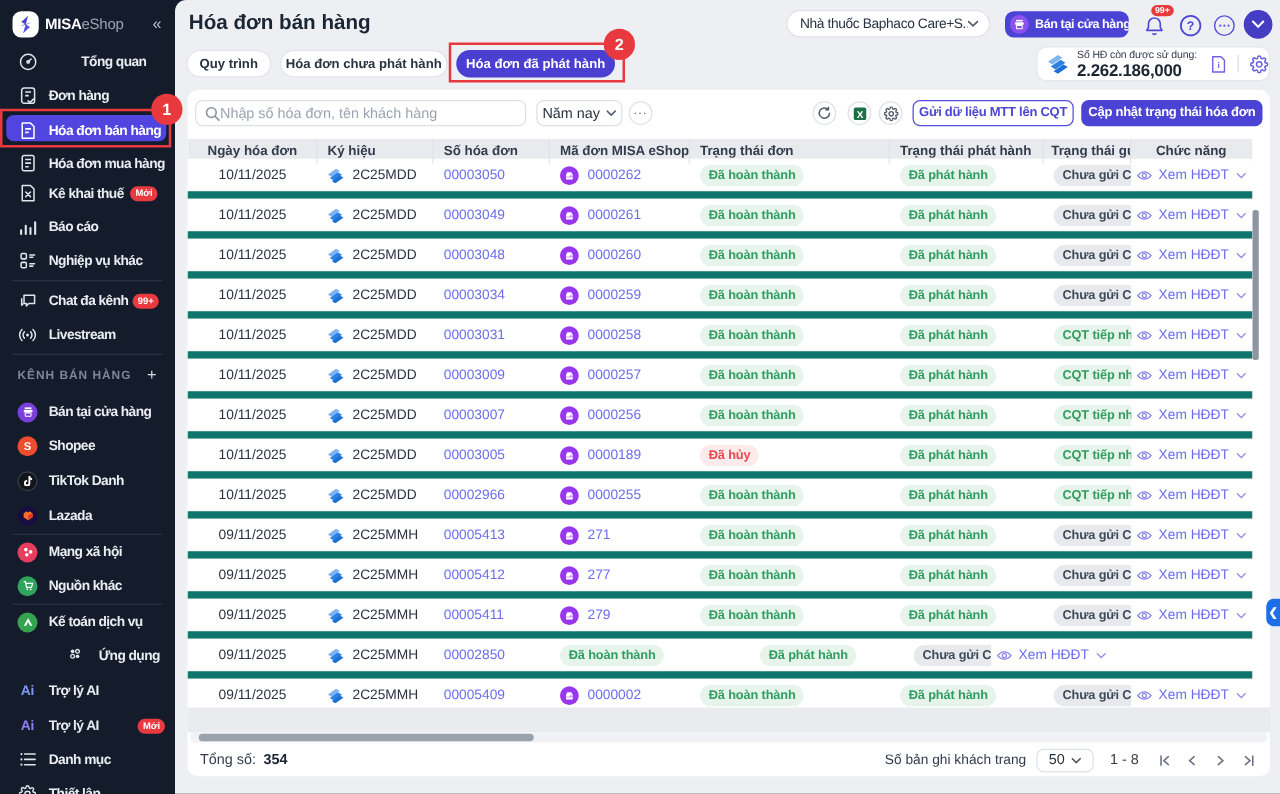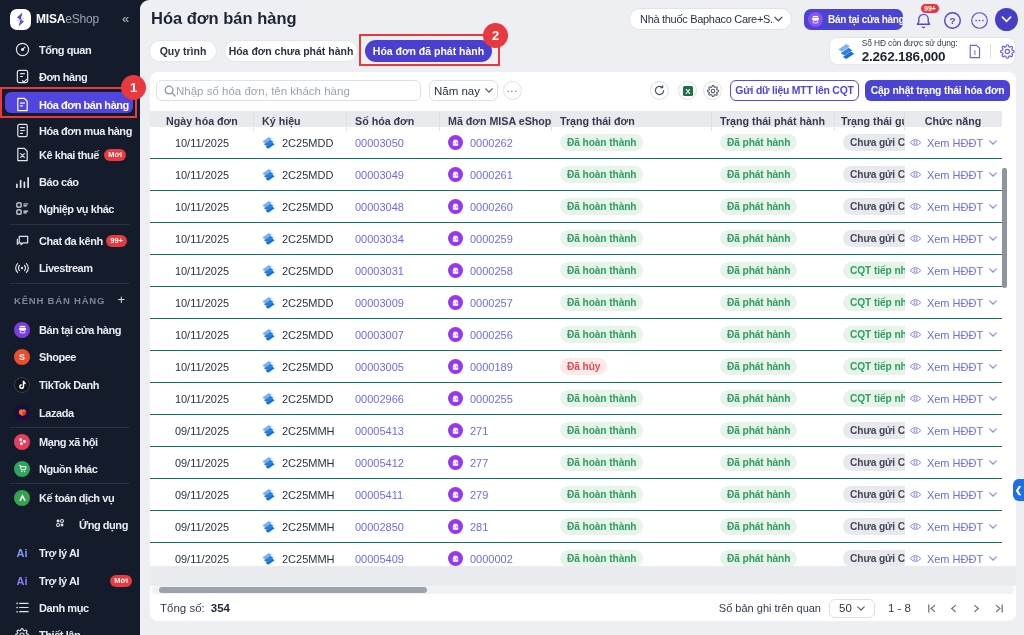--- a/index.html
+++ b/index.html
@@ -37,21 +37,21 @@
 .search .ph { color:#9aa3b0; font-size:11.5px; margin-left:0; }
 .selbox { position:absolute; top:8px; height:21px; border:1px solid #dde1e7; border-radius:6px; background:#fff; display:flex; align-items:center; justify-content:center; font-size:11.5px; color:#29323f; }
 .tbtn { position:absolute; top:9px; width:19px; height:19px; border:1px solid #dde1e7; border-radius:6px; background:#fff; display:flex; align-items:center; justify-content:center; }
 .btn-ghost { position:absolute; left:580px; top:8px; width:129px; height:21px; border:1px solid #564cdb; border-radius:6px; background:#fff; color:#4f46d6; font-size:10.4px; letter-spacing:-0.2px; font-weight:600; display:flex; align-items:center; justify-content:center; white-space:nowrap; }
 .btn-solid { position:absolute; left:715px; top:8px; width:145px; height:21px; border-radius:6px; background:#4a43d4; color:#fff; font-size:10.4px; letter-spacing:-0.2px; font-weight:600; display:flex; align-items:center; justify-content:center; white-space:nowrap; }
 
 #tbl { position:absolute; left:0; top:39px; width:852px; height:455px; overflow:hidden; }
 .th-row { display:flex; height:20px; background:#e9eaee; }
 .th-row > div { font-size:10.7px; font-weight:bold; color:#333c4d; display:flex; align-items:center; padding-left:8px; border-right:1px solid #dfe2e8; white-space:nowrap; overflow:hidden; }
 .th-row > div:last-child { border-right:none; }
-.tr { display:flex; height:32px; border-bottom:1px solid #0f766e; background:#fff; }
+.tr { display:flex; height:32px; border-bottom:6px solid #0f766e; background:#fff; }
 .tr > div { display:flex; align-items:center; padding-left:8px; font-size:11px; color:#2b3443; white-space:nowrap; overflow:hidden; }
 .c1 { width:104px; justify-content:center; padding-left:0 !important; }
 .c2 { width:93px; }
 .c3 { width:93px; }
 .c4 { width:112px; }
 .c5 { width:160px; }
 .c6 { width:123px; }
 .c7 { width:70px; }
 .c8 { width:96px; justify-content:center; padding-left:0 !important; }
 .link { color:#6a6cf0; }
@@ -79,21 +79,21 @@
         <svg width="13" height="15" viewBox="0 0 13 15">
           <path d="M8.5 0.5 L3 5.5 L6 7.2 L2.2 9 L6.5 7.8 Z" fill="#4a43d4"></path>
           <path d="M4.5 14.5 L10 9.5 L7 7.8 L10.8 6 L6.5 7.2 Z" fill="#5b52e8"></path>
         </svg>
       </div>
     <div class="logo-txt">MISA<span>eShop</span></div>
   </div>
   <div class="collapse">«</div>
   <div class="nav-active"></div>
 
-  <div class="nav-item" style="top:36px;">
+  <div class="nav-item" style="top:36px;gap:26px;">
     <div class="ic">
         <svg width="15" height="15" viewBox="0 0 16 16" fill="none" stroke="#dfe3ea" stroke-width="1.3">
           <circle cx="8" cy="8" r="6.5"></circle>
           <path d="M8 8 L10.5 5.5" stroke-linecap="round"></path>
           <circle cx="8" cy="8" r="1" fill="#dfe3ea"></circle>
         </svg>
       </div>
     <div class="tx">Tổng quan</div>
   </div>
   <div class="nav-item" style="top:63px;">
@@ -897,29 +897,20 @@
             <div class="c2"><span class="kicon">
                 <svg width="13" height="13" viewBox="0 0 20 20">
                   <path d="M0.5 8.5 L10.5 1.5 L15.2 4.4 L5.2 11.4 Z" fill="#7db5f2"></path>
                   <path d="M2.8 12.8 L12.8 5.8 L17.8 8.9 L7.8 15.9 Z" fill="#2f80e0"></path>
                   <path d="M5.4 16.9 L15.4 9.9 L19.6 12.5 L9.6 19.5 Z" fill="#1d6fd6"></path>
                 </svg>
               </span>2C25MMH</div>
             <div class="c3">
               <span class="link">00002850</span>
             </div>
-            <div class="c4">
-              <span class="ordc">
-                <svg width="9" height="9" viewBox="0 0 10 10" fill="#fff">
-                  <path d="M2 4.5 l1.2-2.5 h3.6 l1.2 2.5 v1.5 h-6 z M2 6.5 h6 v2 h-6 z"></path>
-                  <rect x="5.5" y="4.8" width="1.6" height="0.9" rx="0.3" fill="#9937ef"></rect>
-                </svg>
-              </span>
-              <span class="link">281</span>
-            </div>
             <div class="c5">
               <span class="badge bg-green">Đã hoàn thành</span>
             </div>
             <div class="c6">
               <span class="badge bg-green">Đã phát hành</span>
             </div>
             <div class="c7">
               <span class="badge bg-grey">Chưa gửi CQT</span>
             </div>
             <div class="c8">
@@ -976,21 +967,21 @@
           </div>
 </div>
 </div>
     <div class="sumrow"></div>
     <div class="hscroll"></div>
     <div class="hthumb"></div>
     <div class="vthumb"></div>
     <div class="foot">
       <span style="margin-left:10px;font-size:11.5px;color:#333c4d;">Tổng số:</span>
       <span style="margin-left:6px;font-size:11.5px;font-weight:bold;color:#1c2534;">354</span>
-      <span style="margin-left:auto;font-size:11px;color:#333c4d;">Số bản ghi trên quan</span>
+      <span style="margin-left:auto;font-size:11px;color:#333c4d;">Số bản ghi khách trang</span>
       <div style="width:46px;height:19px;border:1px solid #dde1e7;border-radius:6px;margin-left:8px;display:flex;align-items:center;justify-content:center;font-size:11.5px;color:#29323f;">50
         <svg style="margin-left:5px;" width="8" height="5" viewBox="0 0 10 6" fill="none" stroke="#525c6b" stroke-width="1.5" stroke-linecap="round">
             <path d="M1 1 L5 5 L9 1"></path>
           </svg>
       </div>
       <span style="margin-left:13px;font-size:11.5px;color:#333c4d;">1 - 8</span>
       <svg style="margin-left:16px;" width="9" height="9" viewBox="0 0 10 10" fill="none" stroke="#6a7383" stroke-width="1.4" stroke-linecap="round">
           <path d="M2 1 V9 M8.5 1.5 L4.5 5 L8.5 8.5"></path>
         </svg>
       <svg style="margin-left:14px;" width="7" height="9" viewBox="0 0 7 10" fill="none" stroke="#6a7383" stroke-width="1.4" stroke-linecap="round">

